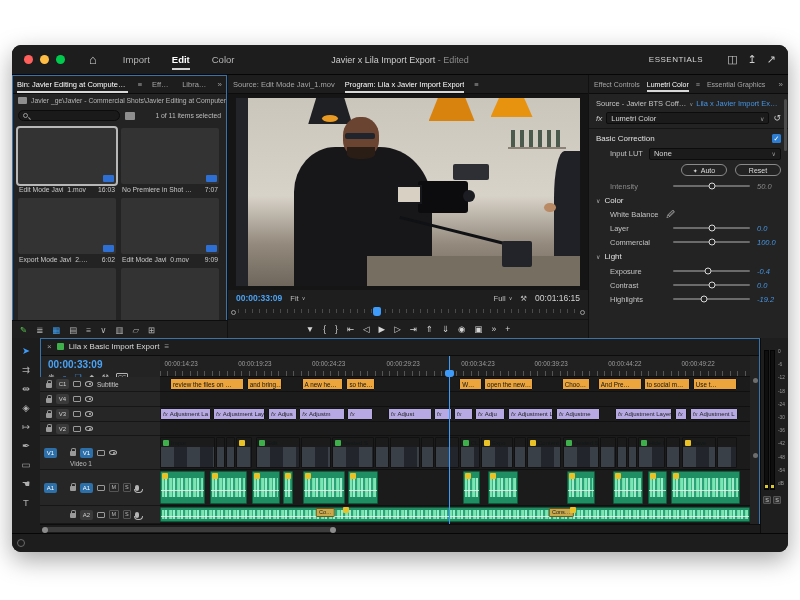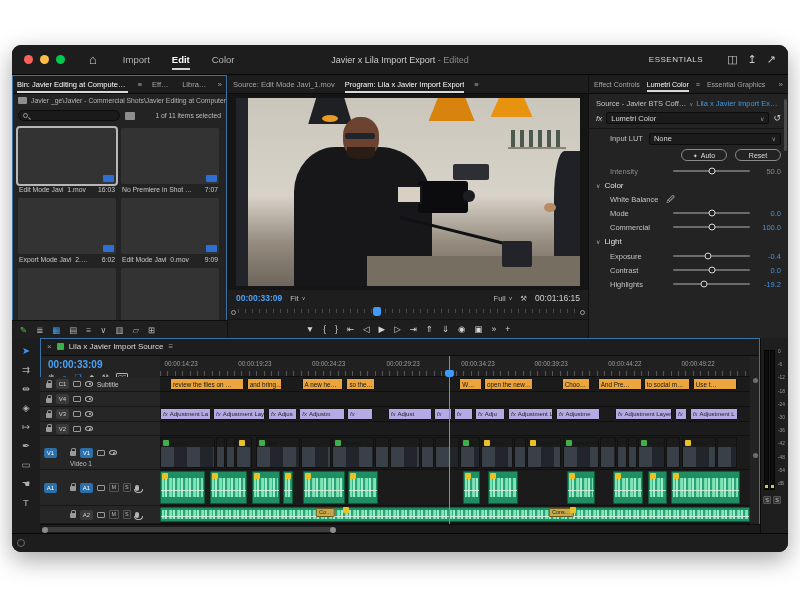--- a/index.html
+++ b/index.html
@@ -103,21 +103,21 @@
   .cb{margin-left:auto;width:9px;height:9px;background:#2d7dd2;border-radius:1.5px;color:#fff;font-size:7px;line-height:9px;text-align:center;}
   .lutrow{display:flex;align-items:center;gap:6px;height:15px;padding-left:14px;}
   .btnrow{display:flex;justify-content:flex-end;gap:8px;height:18px;align-items:center;}
   .pill{height:12px;min-width:46px;border:1px solid #8a8a8a;border-radius:7px;display:flex;align-items:center;justify-content:center;gap:3px;color:#dedede;font-size:7px;padding:0 8px;}
   .lrow{display:flex;align-items:center;height:14px;padding-left:14px;}
   .lrow .llabel{flex:0 0 56px;white-space:nowrap;overflow:hidden;}
   .lrow.dim .llabel,.lrow.dim .lval{color:#8a8a8a;}
   .ltrack{position:relative;flex:1;height:2px;background:#6b6b6b;border-radius:1px;margin:0 7px;--pos:50%;}
   .ltrack.c-temp{background:linear-gradient(90deg,#2d7cd0 0%,#8d8d8d 50%,#e0781c 100%);}
   .knob{position:absolute;left:var(--pos);top:50%;transform:translate(-50%,-50%);width:7px;height:7px;background:#232323;border:1.2px solid #d8d8d8;border-radius:50%;}
-  .lval{flex:0 0 24px;text-align:right;color:#4694e0;}
+  .lval{flex:0 0 24px;color:#4694e0;font-style:italic;}
   .wbrow{display:flex;align-items:center;gap:8px;height:13px;padding-left:14px;}
   .dropper{width:8px;height:8px;color:#cfcfcf;font-size:8px;line-height:8px;}
   .lscroll{position:absolute;right:1px;top:24px;width:3px;height:52px;background:#4c4c4c;border-radius:2px;}
   
   .tzone{position:absolute;left:0;top:293px;width:776px;height:195px;background:#111;}
   .toolscol{position:absolute;left:0;top:0;width:28px;height:195px;background:#1d1d1d;display:flex;flex-direction:column;align-items:center;padding-top:4px;gap:2px;}
   .tool{width:20px;height:17px;display:flex;align-items:center;justify-content:center;color:#b0b0b0;font-size:9.5px;}
   .tool.active{color:#3f9bfa;}
   .tl{position:absolute;left:28px;top:0;width:720px;height:195px;background:#232323;outline:1px solid #3973a8;outline-offset:-1px;overflow:hidden;}
   .tltab{height:18px;background:#1d1d1d;display:flex;align-items:center;gap:5px;padding:0 7px;font-size:8px;color:#d8d8d8;border-bottom:1px solid #0c0c0c;}
@@ -378,20 +378,24 @@
         </div>
         <div class="fxrow">
           <span class="fxi">fx</span>
           <span class="dd">
               <span>Lumetri Color</span>
               <span class="chev">∨</span>
             </span>
           <span style="color:#cfcfcf;font-size:9px;">↺</span>
         </div>
         <div style="height:1px;background:#151515;margin:2px -7px;"></div>
+        <div class="sect">
+          <span>Basic Correction</span>
+          <span class="cb">✓</span>
+        </div>
         <div class="lutrow">
           <span>Input LUT</span>
           <span class="dd">
               <span>None</span>
               <span class="chev">∨</span>
             </span>
         </div>
         <div class="btnrow">
           <span class="pill">
               <span style="font-size:6px;">✦</span>
@@ -413,21 +417,21 @@
             <span>Color</span>
           </div>
         <div class="wbrow">
           <span>White Balance</span>
           <span class="dropper">🖉</span>
         </div>
         <div>
 
 
             <div class="lrow">
-              <span class="llabel">Mode</span>
+              <span class="llabel">Layer</span>
               <span class="ltrack c-plainer cl-plainer acc-plainer on-plainer" style="--pos: 50%;">
                 <span class="knob"></span>
               </span>
               <span class="lval">0.0</span>
             </div>
 
             <div class="lrow">
               <span class="llabel">Commercial</span>
               <span class="ltrack c-plain cl-plain acc-plain on-plain" style="--pos: 50%;">
                 <span class="knob"></span>
@@ -481,21 +485,21 @@
         <span class="tool">✒</span>
         <span class="tool">▭</span>
         <span class="tool">☚</span>
         <span class="tool">T</span>
       </div>
 
     <div class="tl">
       <div class="tltab">
         <span class="x">×</span>
         <span class="sqgreen"></span>
-        <span>Lila x Javier Import Source</span>
+        <span>Lila x Basic Import Export</span>
         <span class="x">≡</span>
       </div>
       <div class="tlhead">
         <div class="tc">00:00:33:09</div>
         <div class="tlicons">
 
         <span>❋</span>
             <span class="active on">∩</span>
             <span class="active on">❑</span>
             <span>◆</span>

